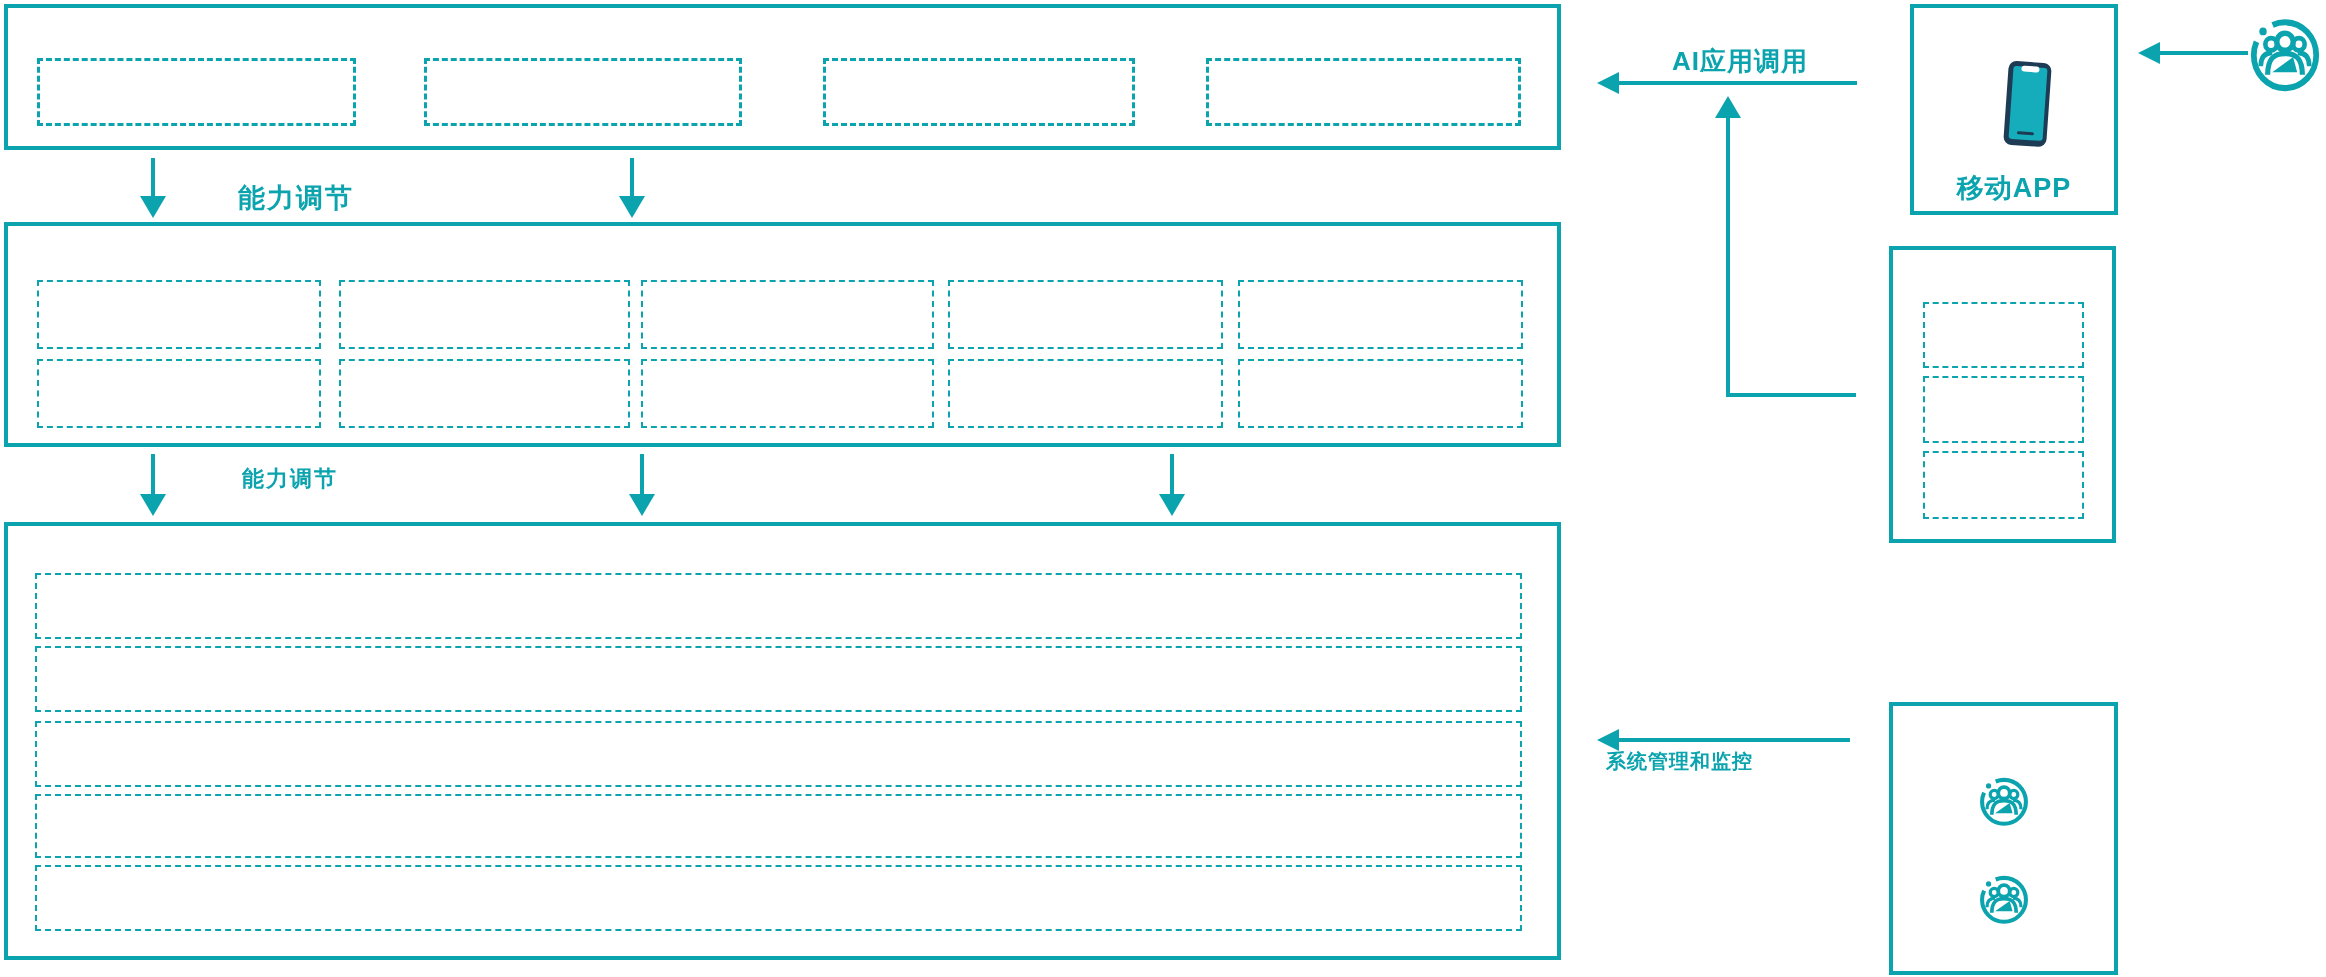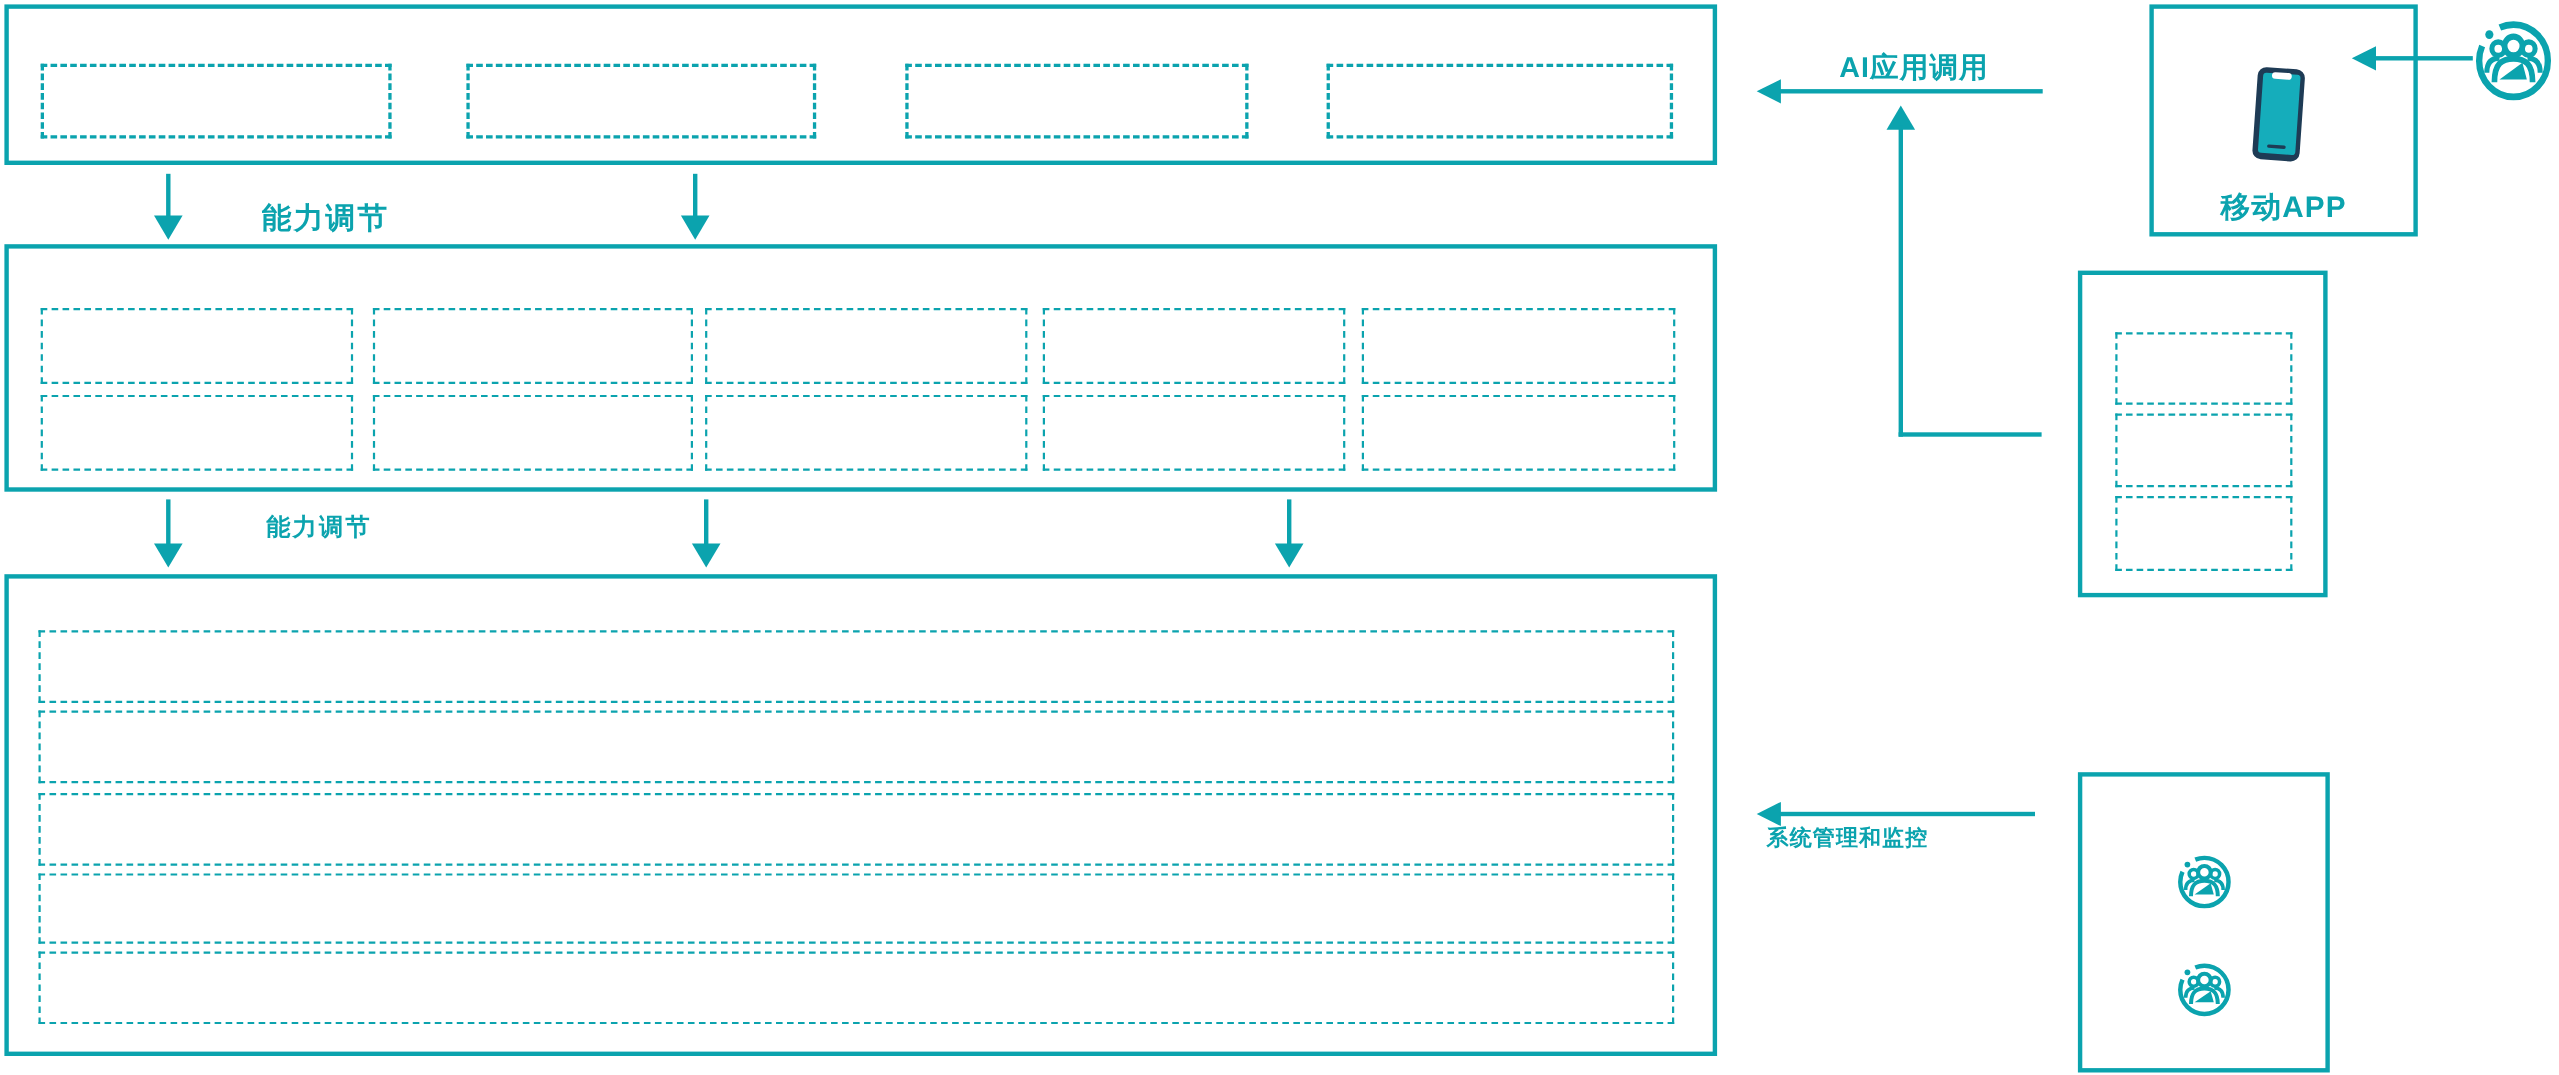--- a/index.html
+++ b/index.html
@@ -75,21 +75,21 @@
   <div class="lbl" style="left:242px;top:464px;font-size:22px;">能力调节</div>
 
   <div class="layer" style="left:4px;top:522px;width:1557px;height:438px;">
     <div class="ph2" style="left:27px;top:47px;width:1487px;height:66px;"></div>
     <div class="ph2" style="left:27px;top:120px;width:1487px;height:66px;"></div>
     <div class="ph2" style="left:27px;top:195px;width:1487px;height:66px;"></div>
     <div class="ph2" style="left:27px;top:268px;width:1487px;height:64px;"></div>
     <div class="ph2" style="left:27px;top:339px;width:1487px;height:66px;"></div>
   </div>
 
-  <div class="sidebox" style="left:1954px;top:4px;width:244px;height:211px;">
+  <div class="sidebox" style="left:1910px;top:4px;width:208px;height:211px;">
     <div class="phone-wrap" style="left:91px;top:53px;width:47px;height:86px;">
       <svg width="47" height="86" viewBox="0 0 47 86">
         <rect x="1" y="1" width="43" height="84" rx="8" style="fill:var(--phone-body);"></rect>
         <rect x="6" y="6" width="34" height="73" rx="3" style="fill:var(--phone-screen);"></rect>
         <rect x="14" y="5" width="18" height="6" rx="3" style="fill:var(--bg);"></rect>
         <rect x="14" y="71" width="17" height="3" rx="1.5" style="fill:var(--phone-body);"></rect>
       </svg>
     </div>
     <div class="lbl" style="left:0;top:162px;width:100%;text-align:center;font-size:27px;letter-spacing:1px;">移动APP</div>
   </div>

